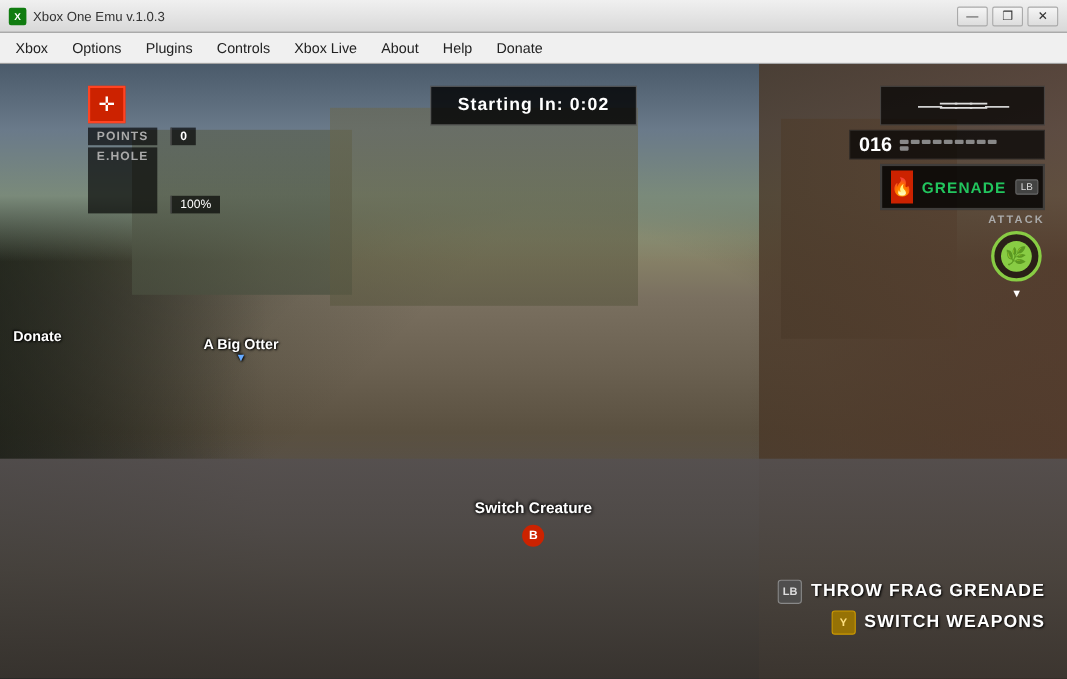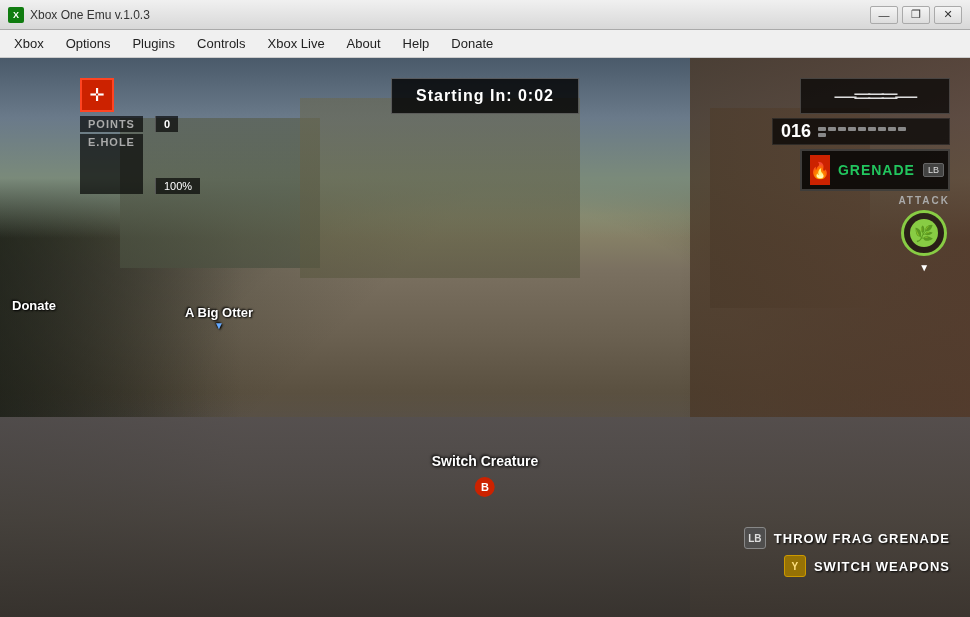--- a/index.html
+++ b/index.html
@@ -354,21 +354,21 @@
       border-radius: 3px;
       display: flex;
       align-items: center;
       justify-content: center;
       font-size: 10px;
       color: #ddd;
       font-weight: bold;
     }
     .hint-text {
       color: white;
-      font-size: 13px;
+      font-size: 16px;
       font-weight: bold;
       letter-spacing: 1px;
       text-shadow: 1px 1px 2px black;
     }
 
     
     .switch-creature {
       position: absolute;
       bottom: 120px;
       left: 50%;

